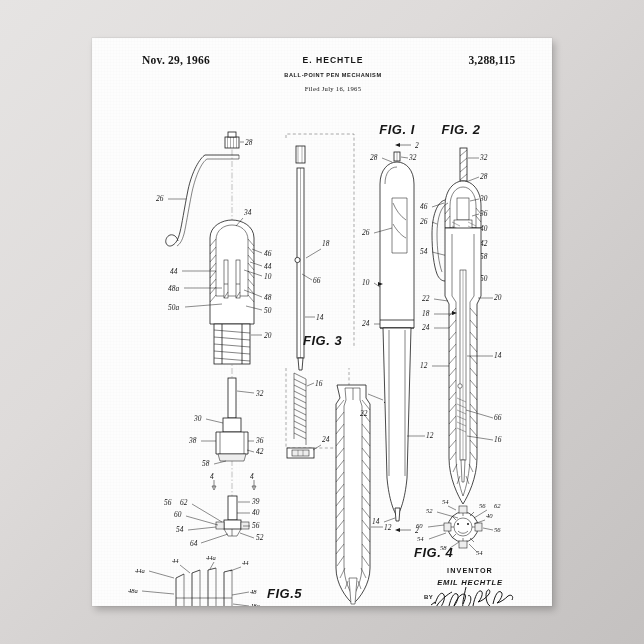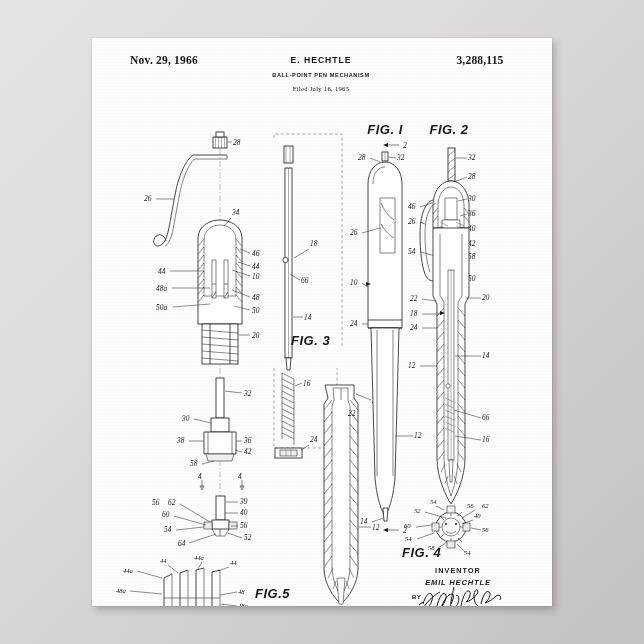--- a/index.html
+++ b/index.html
@@ -37,20 +37,21 @@
     inset: 0;
     pointer-events: none;
     opacity: .5;
     background-image:
       repeating-linear-gradient(0deg, rgba(0,0,0,.016) 0 1px, rgba(0,0,0,0) 1px 3px),
       repeating-linear-gradient(90deg, rgba(0,0,0,.016) 0 1px, rgba(0,0,0,0) 1px 3px);
   }
   #sheet {
     position: absolute;
     inset: 0;
+    margin-left: 12px;
   }
   svg#patent {
     position: absolute;
     left: 0; top: 0;
     width: 460px;
     height: 568px;
     display: block;
   }
   text { fill: #161616; }
   .hdr-date, .hdr-num {

